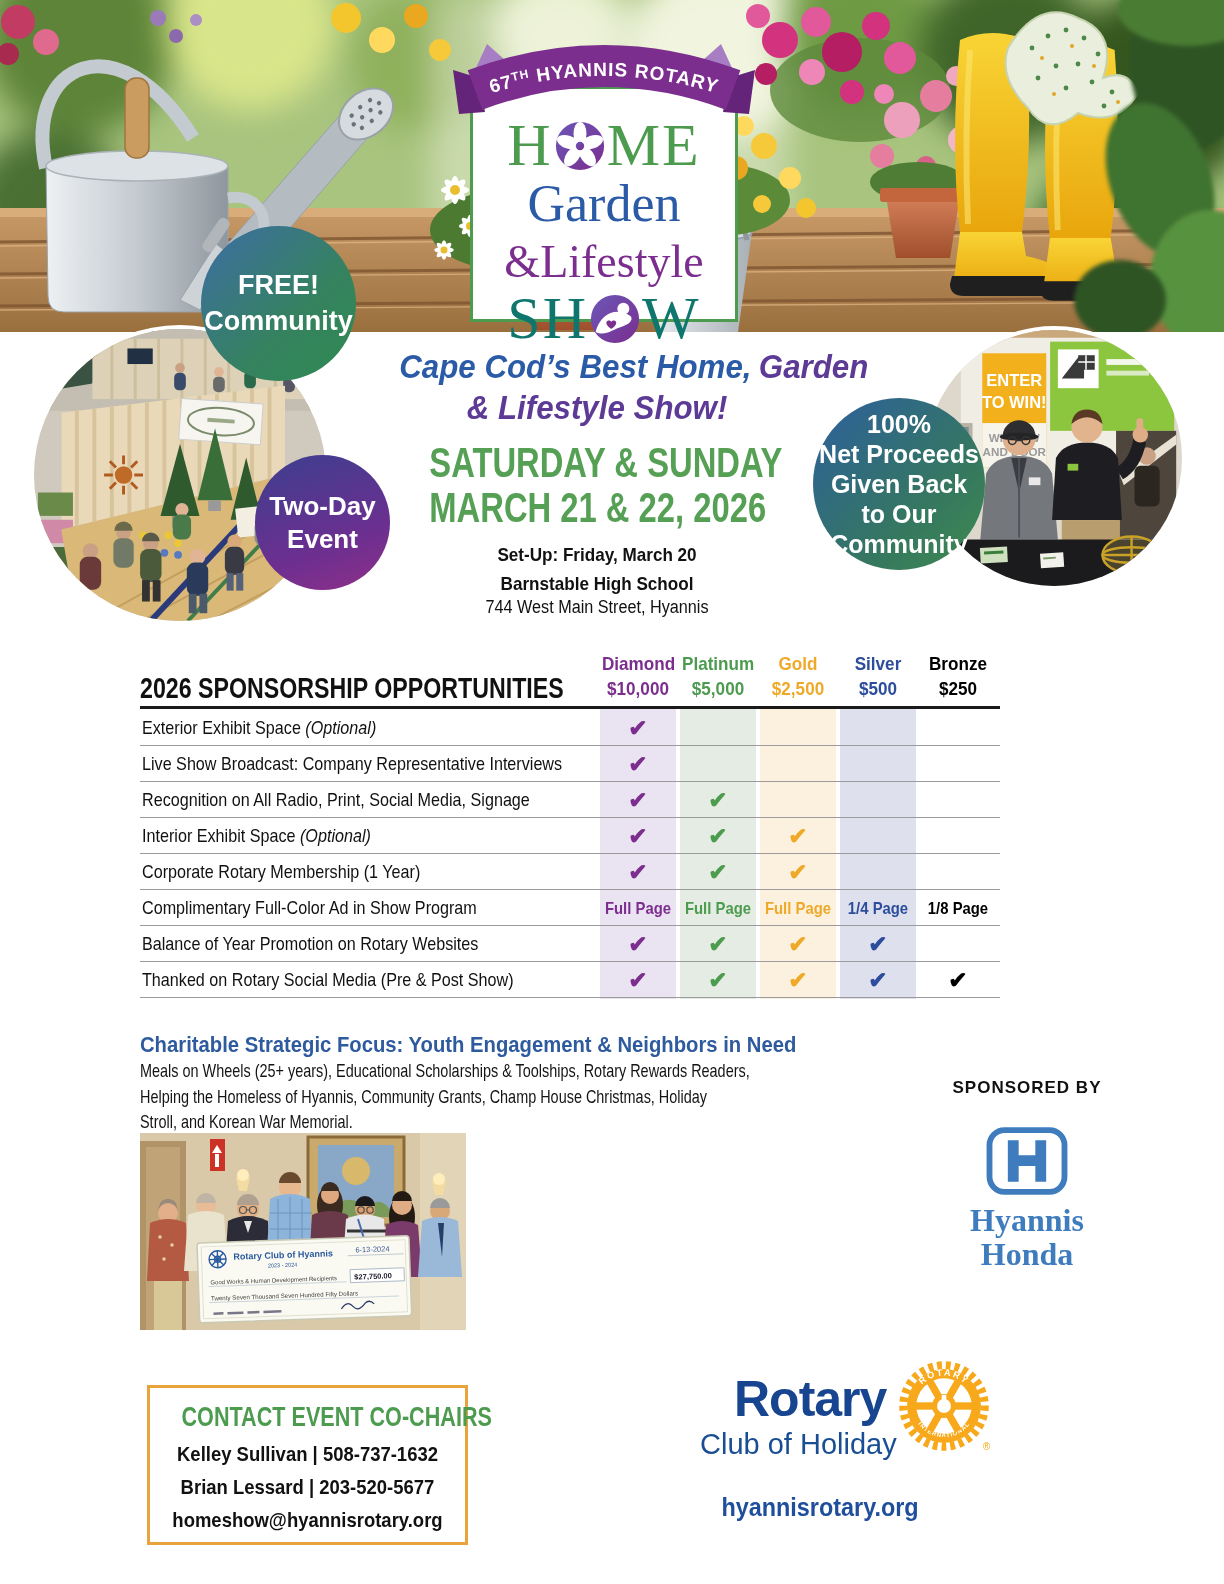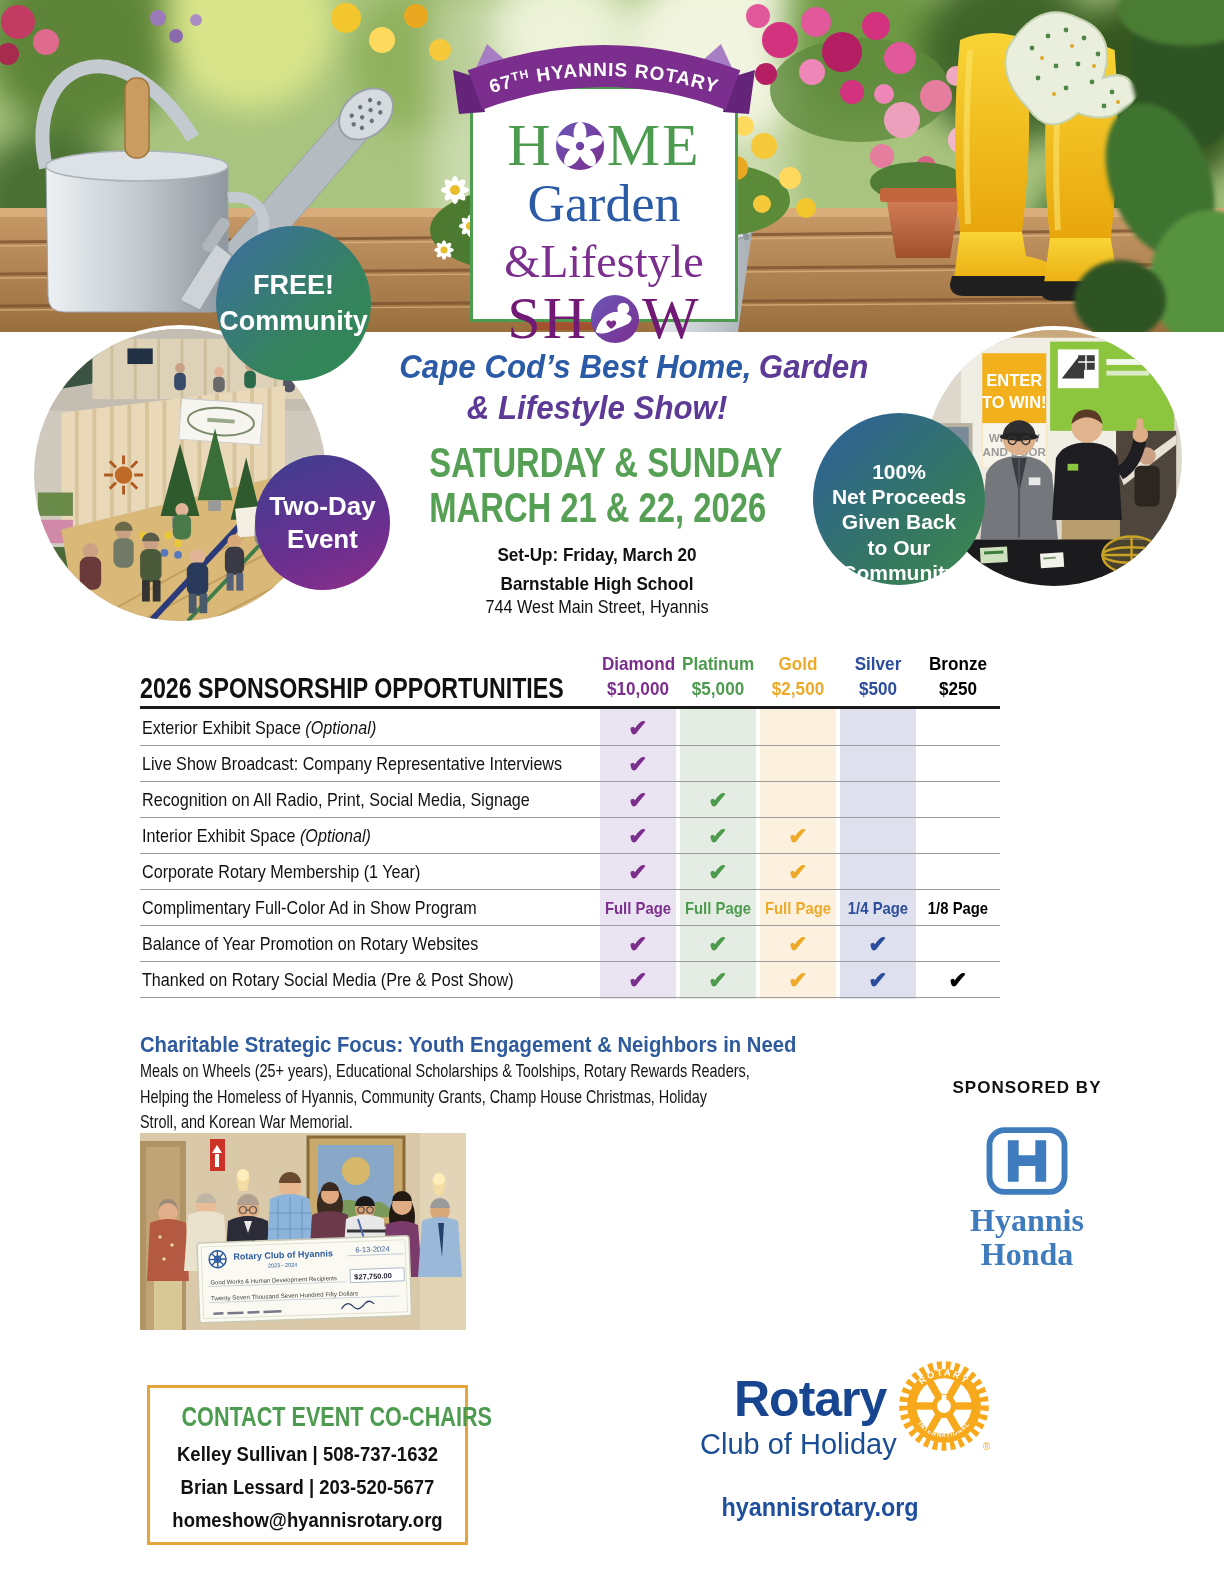--- a/index.html
+++ b/index.html
@@ -14,33 +14,33 @@
 
   
   #logo-box { left:470px; top:86px; width:268px; height:236px; background:#fff;
               border:3px solid #4C9B4F; z-index:6; display:flex; flex-direction:column;
               align-items:center; padding-top:28px; font-family:"Liberation Serif", serif; }
   #ribbon { left:451px; top:26px; width:306px; height:92px; z-index:7; }
   .logo-line { display:flex; align-items:center; line-height:0.95; }
   #logo-home { font-size:60px; color:#4C9B4F; letter-spacing:2px; }
   #logo-garden { font-size:52px; color:#2B5AA6; margin-top:0px; }
   #logo-lifestyle { font-size:46px; color:#7B2E8E; margin-top:2px; }
-  #logo-show { font-size:60px; color:#701a75; margin-top:2px; letter-spacing:2px; }
+  #logo-show { font-size:60px; color:#0f766e; margin-top:2px; letter-spacing:2px; }
   .logo-o { margin:0 2px; }
 
   
   .badge { position:absolute; border-radius:50%; display:flex; flex-direction:column;
            align-items:center; justify-content:center; color:#fff; font-weight:bold;
            text-align:center; z-index:5; }
-  #badge-free { left:216px; top:226px; width:155px; height:155px; font-size:27px; line-height:1.3;
+  #badge-free { left:201px; top:226px; width:155px; height:155px; font-size:27px; line-height:1.3;
                 background:linear-gradient(135deg,#3d6da5 0%,#35825f 60%,#2f8a52 100%); }
   #badge-two-day { left:255px; top:455px; width:135px; height:135px; font-size:26px; line-height:1.25;
                 background:linear-gradient(160deg,#3c3f8f 0%,#6c2f90 65%,#8f2f88 100%); }
-  #badge-proceeds { left:813px; top:413px; width:172px; height:172px; font-size:21px; line-height:1.2;
-                background:linear-gradient(135deg,#2d5f9d 0%,#35785f 65%,#3f8a50 100%);justify-content:flex-end; }
+  #badge-proceeds { left:813px; top:398px; width:172px; height:172px; font-size:25px; line-height:1.2;
+                background:linear-gradient(135deg,#2d5f9d 0%,#35785f 65%,#3f8a50 100%); }
 
   
   .photo-circle { position:absolute; border-radius:50%; overflow:hidden; border:4px solid #fff; z-index:4; }
   #photo-floor { left:30px; top:325px; width:300px; height:300px; }
   #photo-booth { left:922px; top:326px; width:264px; height:264px; }
   .photo-circle svg { display:block; width:100%; height:100%; }
 
   
   #hero { left:382px; top:346px; width:430px; text-align:center; z-index:6; }
   .tagline { font-style:italic; font-weight:bold; font-size:34px; line-height:1.2;

